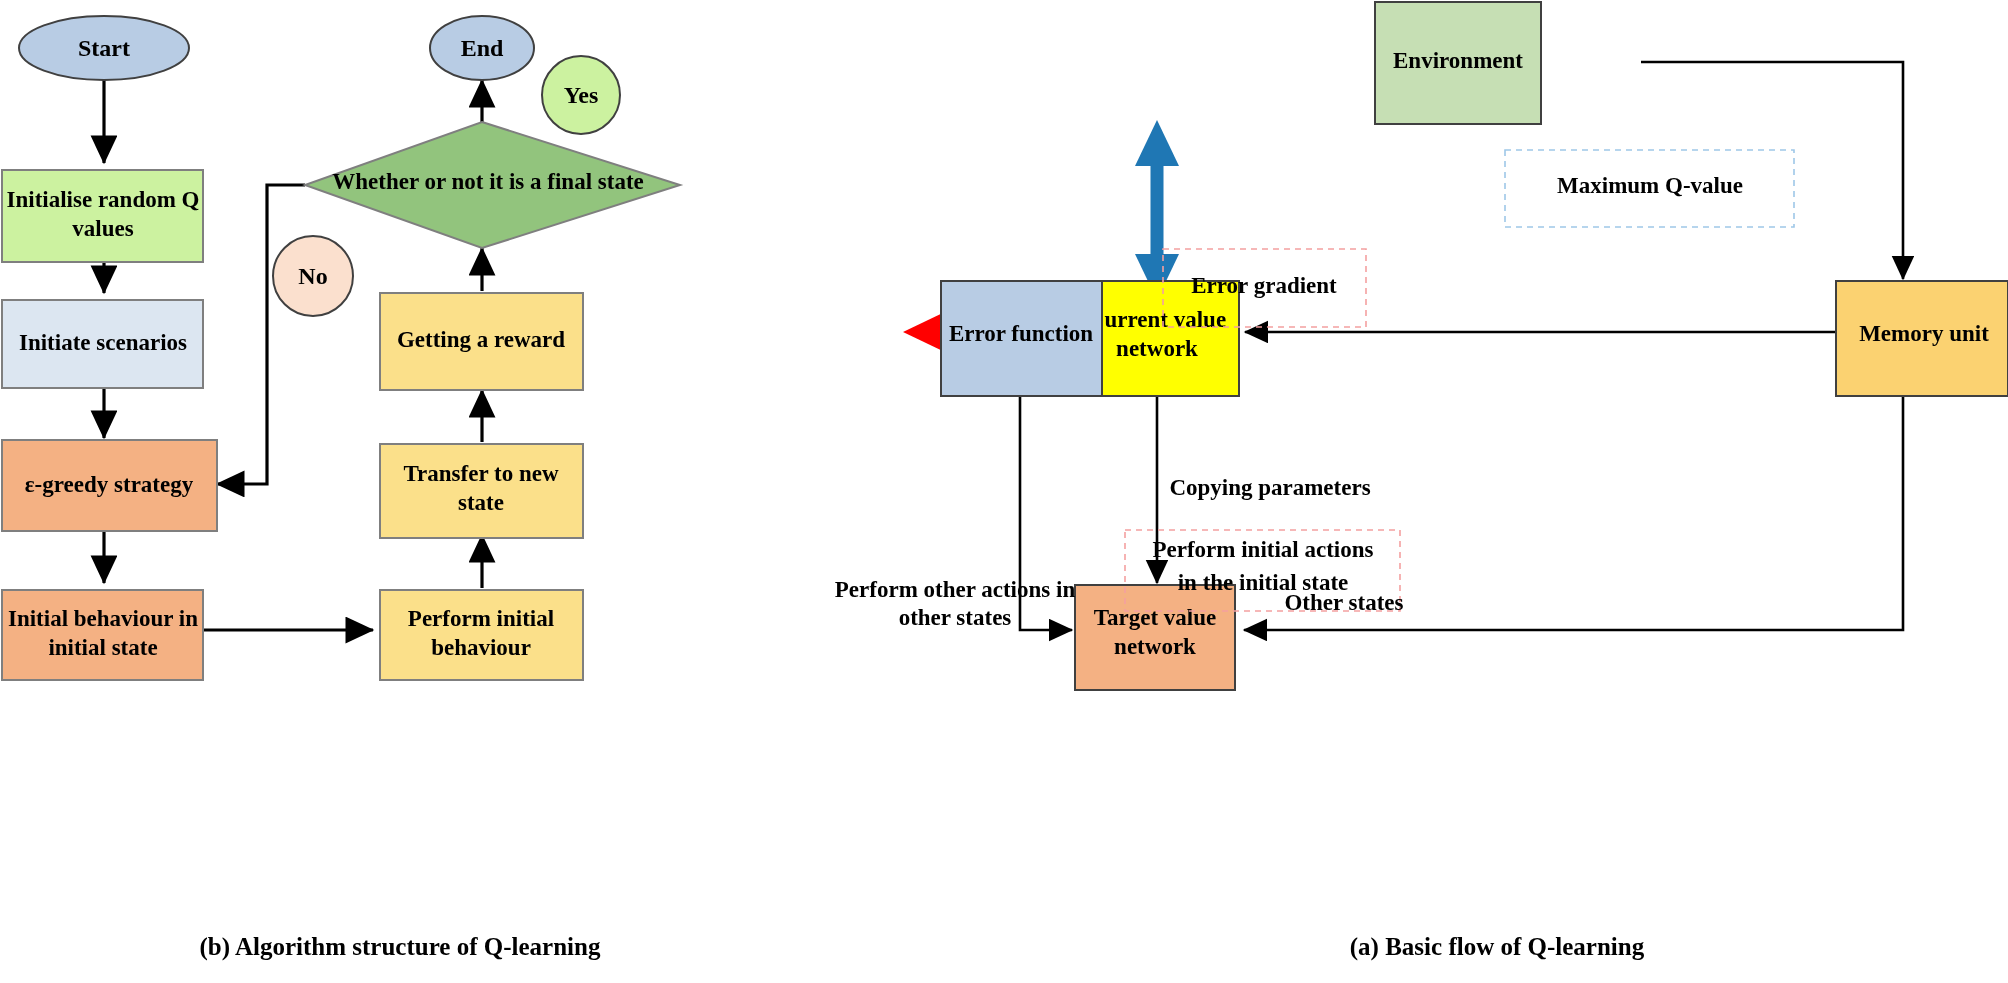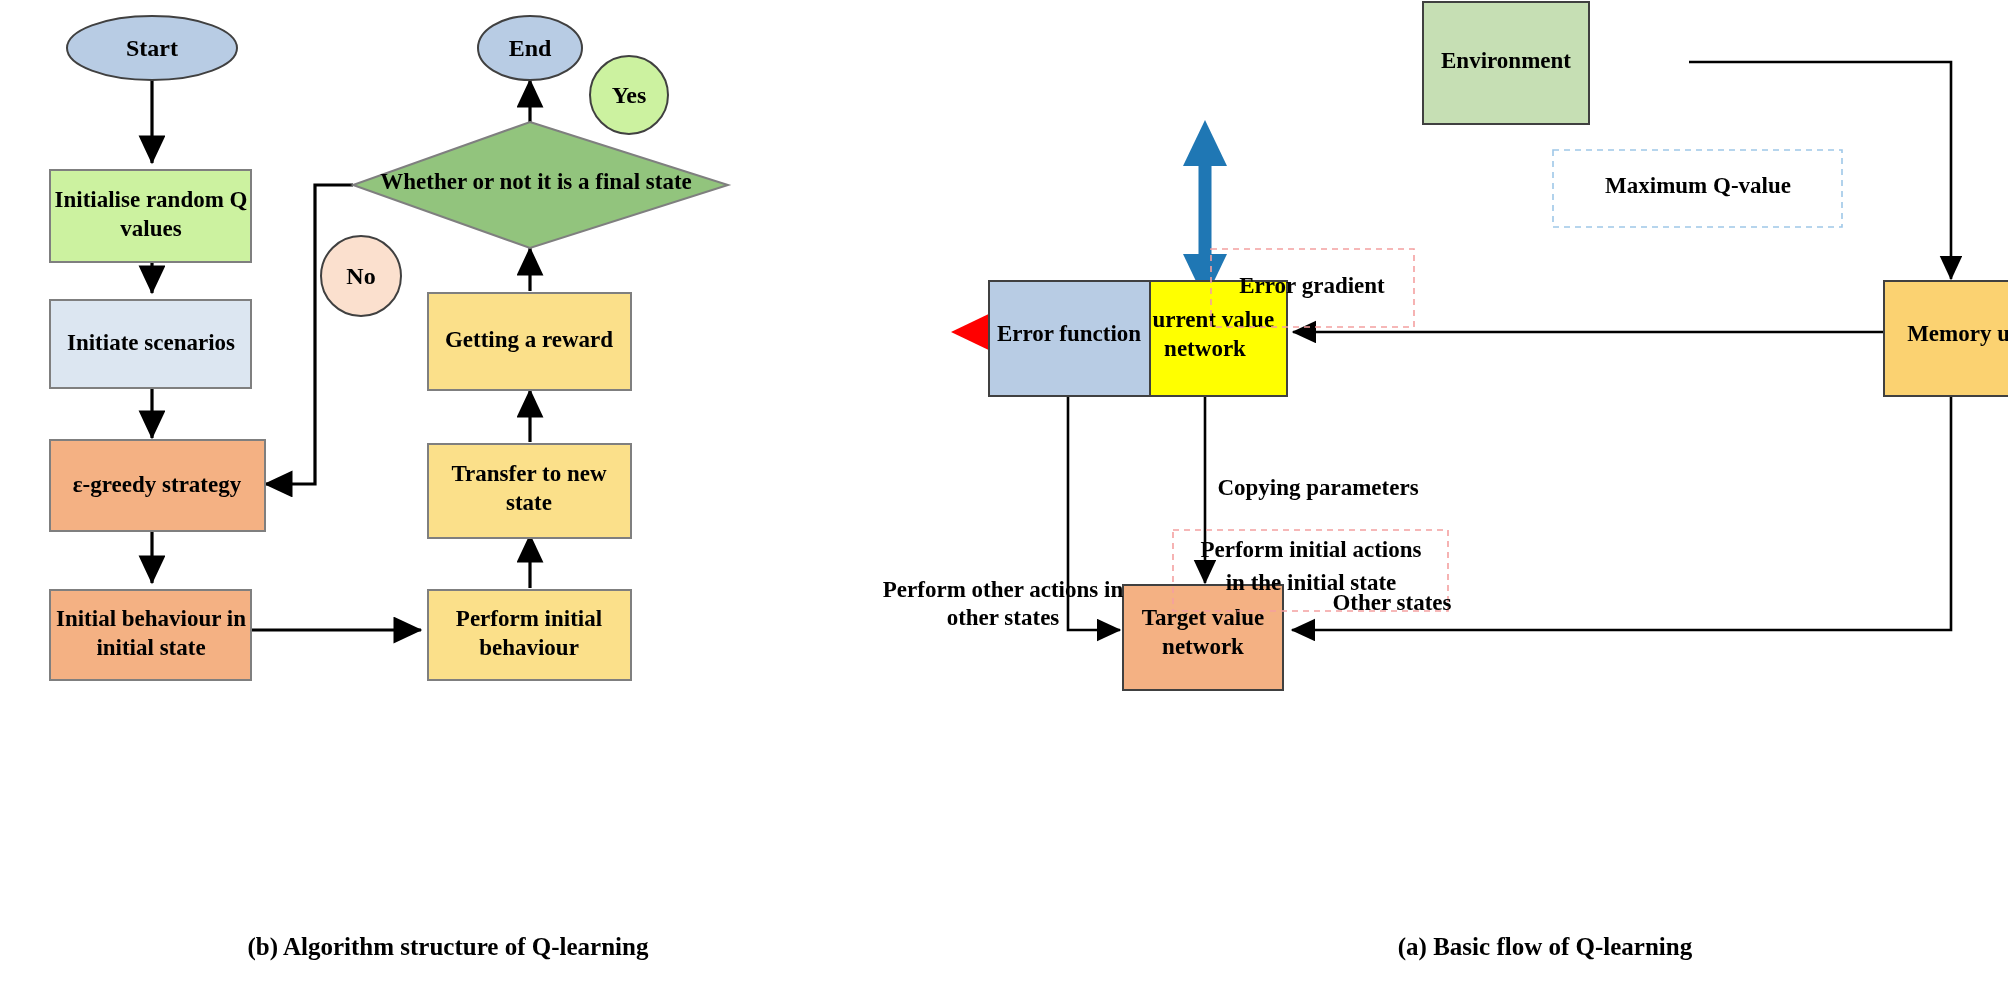--- a/index.html
+++ b/index.html
@@ -11,21 +11,20 @@
     width: 2008px;
     height: 983px;
     font-family: "Liberation Serif", "DejaVu Serif", serif;
     color: #000000;
     overflow: hidden;
     position: relative;
   }
   #figure {
     position: absolute;
     inset: 0;
-    margin-left: 48px;
   }
   svg {
     display: block;
   }
   .node-label {
     font-family: "Liberation Serif", "DejaVu Serif", serif;
     font-weight: bold;
     fill: #000000;
     text-anchor: middle;
     dominant-baseline: middle;

